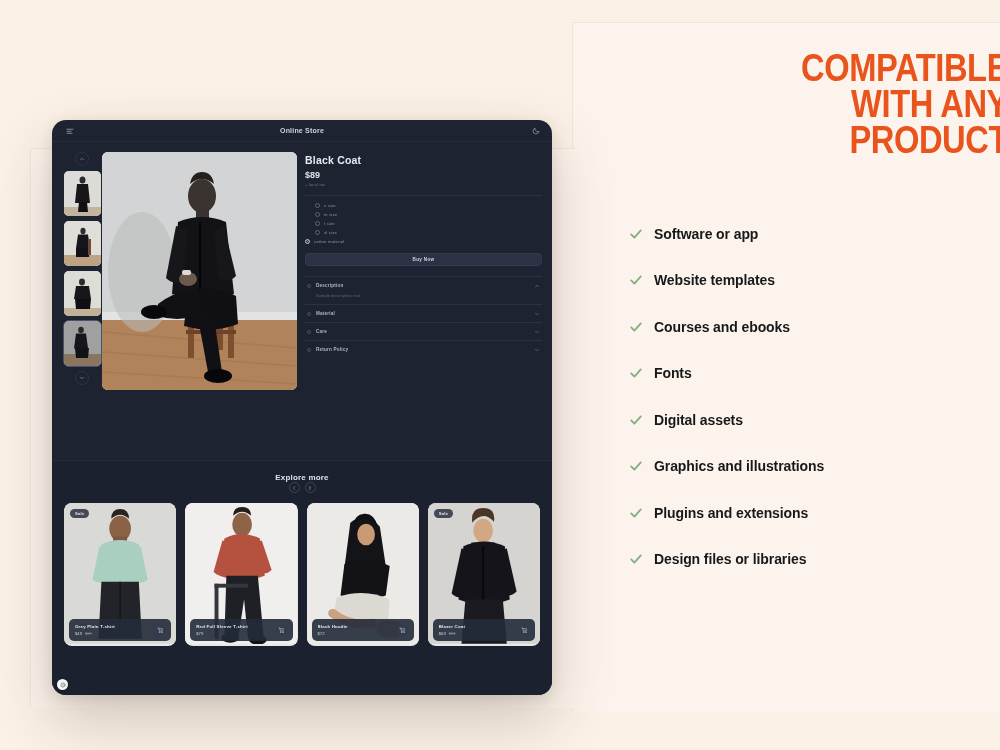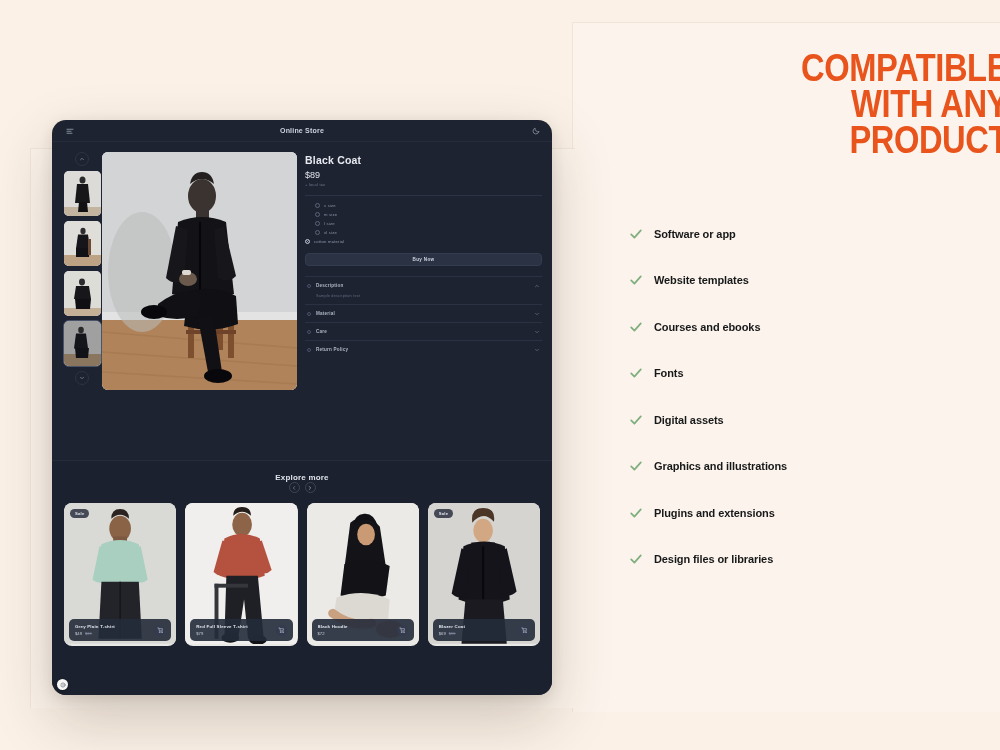--- a/index.html
+++ b/index.html
@@ -55,21 +55,21 @@
   .thumb.active { outline: 1px solid #49536a; }
   .thumb .shade { position:absolute; inset:0; }
 
   .hero {
     width: 195px; height: 238px; border-radius: 6px; overflow: hidden;
     background: #c9ccce; position: relative; flex: 0 0 auto;
   }
 
   .details { flex: 1; padding-left: 8px; padding-top: 2px; }
   .p-title { font-size: 10.5px; font-weight: 700; color: #e7eaf0; letter-spacing: .2px; }
-  .p-price { font-size: 9px; font-weight: 400; color: #dfe3ec; margin-top: 4px; }
+  .p-price { font-size: 9px; font-weight: 700; color: #dfe3ec; margin-top: 4px; }
   .p-sub { font-size: 4px; color: #6f7788; margin-top: 2px; letter-spacing: .2px; }
   .divider { height: 1px; background: #2c3344; margin: 8px 0 7px 0; }
 
   .opt-list { display: flex; flex-direction: column; gap: 4px; padding-left: 10px; }
   .opt-row { display: flex; align-items: center; gap: 4px; }
   .opt-radio {
     width: 5px; height: 5px; border-radius: 50%; border: 1px solid #5b6377; flex: 0 0 auto;
   }
   .opt-radio.on { border-color: #aeb6c6; background: #aeb6c6; box-shadow: inset 0 0 0 1px #1d2331; }
   .opt-label { font-size: 4.2px; color: #8d95a6; letter-spacing: .2px; }
@@ -147,21 +147,21 @@
     font-size: 38px; line-height: 0.95; letter-spacing: -0.5px;
     font-family: "Liberation Sans Narrow", "Liberation Sans", sans-serif;
     transform: scaleX(0.86); transform-origin: right center;
   }
   .headline div { white-space: nowrap; }
 
   .checklist { margin-top: 52px; padding-left: 10px; }
   .check-row { display: flex; align-items: center; height: 46.5px; }
   .check-icon { width: 26px; color: #7fae7f; display: flex; align-items: center; }
   .check-label {
-    font-size: 11px; font-weight: 700; color: #17181a; letter-spacing: -0.1px;
+    font-size: 14px; font-weight: 700; color: #17181a; letter-spacing: -0.1px;
   }
 
   
   .ph { position: absolute; inset: 0; }
 </style>
 </head>
 <body>
 
 <div class="stage">
 

